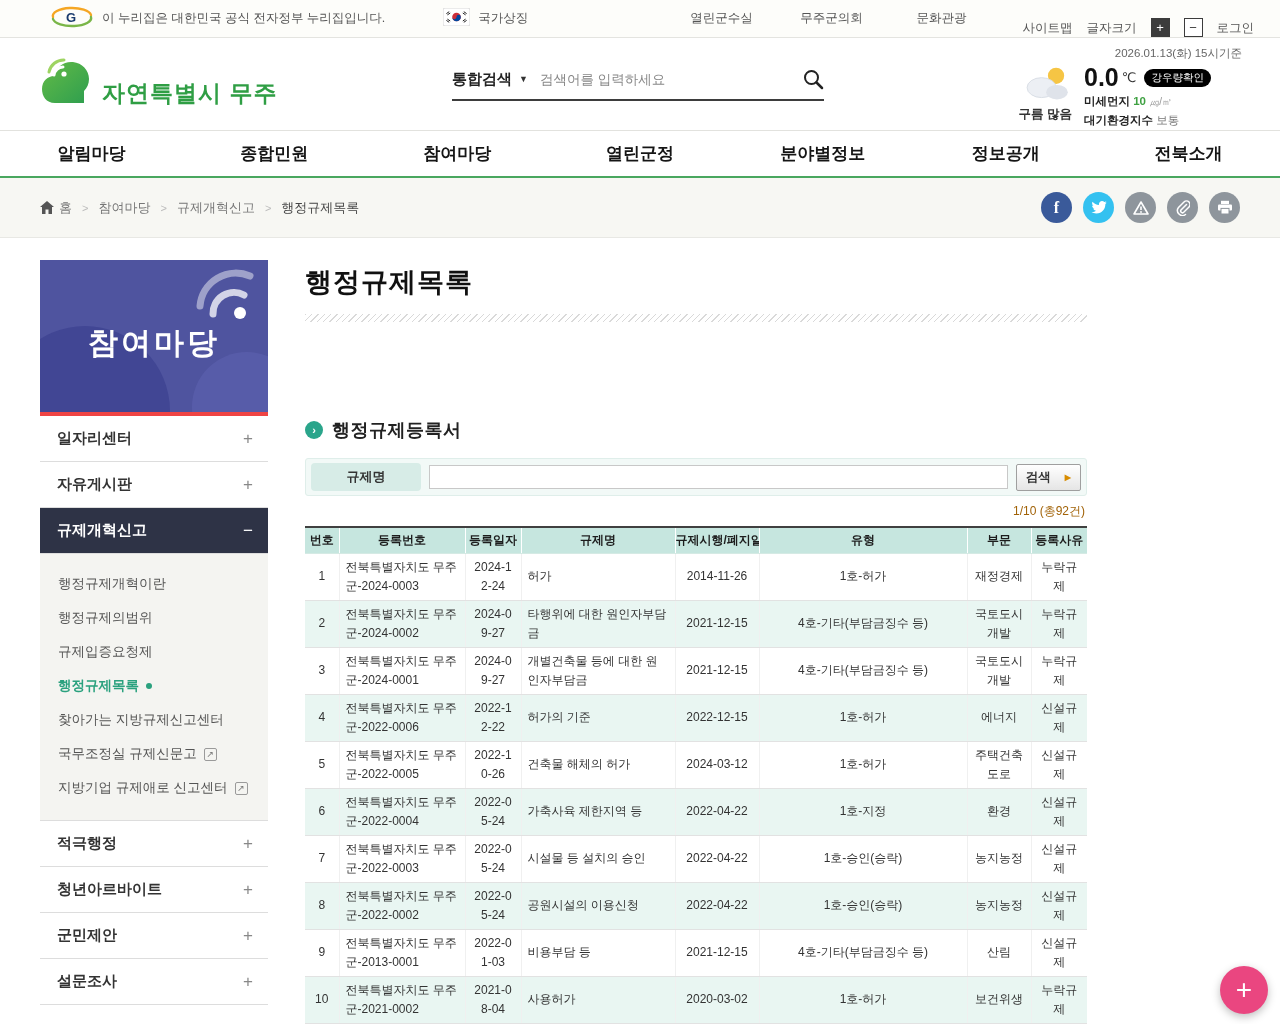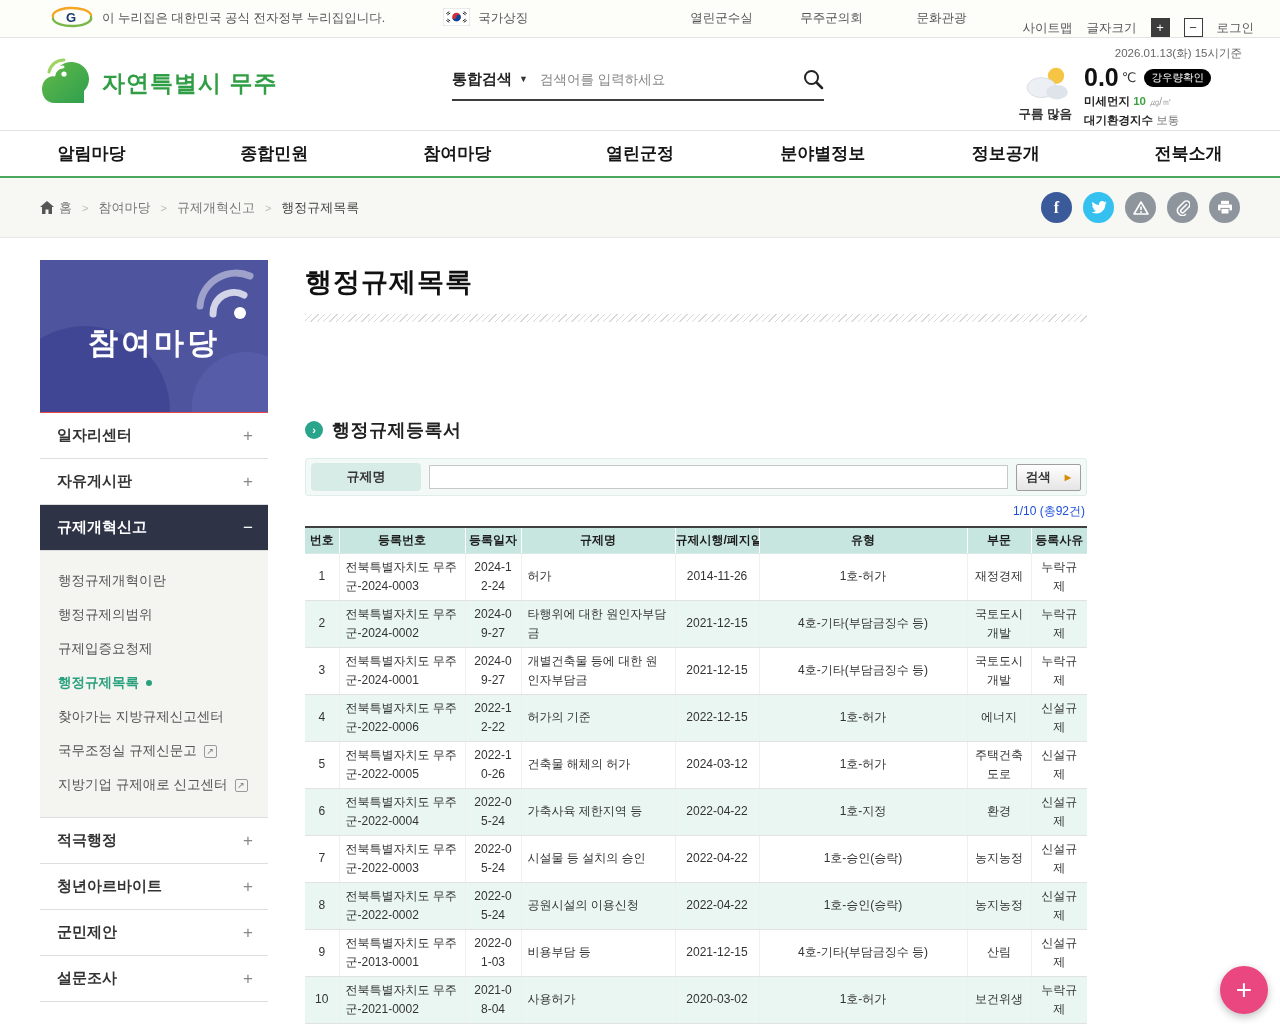--- a/index.html
+++ b/index.html
@@ -14,21 +14,21 @@
 .tb-flag{padding:16px 44px;border-right:1px solid #ececе8;cursor:pointer}
 .tb-fill{flex:1}
 .tb-link{width:110px;display:flex;align-items:center;justify-content:center;border-left:1px solid #ececе8;cursor:pointer}
 .tb-tools{display:flex;align-items:flex-end;gap:14px;padding:0 26px;border-left:1px solid #ececе8}
 .tb-tool{cursor:pointer}
 .fz{width:19px;height:19px;border:1px solid #3c3c3c;font-size:13px;line-height:1;cursor:pointer;display:flex;align-items:center;justify-content:center;background:#3c3c3c;color:#fff}
 .fz-minus{background:#fff;color:#3c3c3c}
 
 
 .header{height:92px;position:relative;background:#fff}
-.logo{position:absolute;left:40px;top:19px;display:flex;align-items:center;gap:10px;cursor:pointer}
+.logo{position:absolute;left:40px;top:19px;display:flex;align-items:flex-end;gap:10px;cursor:pointer}
 .logo-text{font-size:23px;font-weight:bold;color:#2f9e44;letter-spacing:1px}
 .searchbox{position:absolute;left:452px;top:30px;width:372px;display:flex;align-items:center;gap:12px;border-bottom:2px solid #3d3d3d;padding-bottom:9px}
 .search-scope{font-size:15px;font-weight:bold;color:#222;display:flex;gap:7px;align-items:center;cursor:pointer;white-space:nowrap}
 .search-scope .caret{font-size:9px;color:#333}
 .search-input{flex:1;border:none;outline:none;font-size:13.5px;color:#333;background:transparent}
 .search-input::placeholder{color:#888}
 .search-btn{cursor:pointer;display:flex}
 .weather{position:absolute;right:38px;top:8px;width:232px;font-size:11.5px;color:#555}
 .w-date{text-align:right;color:#666;font-size:11.5px;margin-bottom:4px}
 .w-main{display:flex;gap:12px;align-items:flex-start}
@@ -64,21 +64,21 @@
 
 .content{position:relative}
 
 
 .sidebar{position:absolute;left:40px;top:22px;width:228px}
 .side-banner{height:152px;background:#4f549f;position:relative;overflow:hidden;display:flex;align-items:center;justify-content:center}
 .blob1{position:absolute;width:170px;height:170px;border-radius:50%;background:#414694;left:-40px;bottom:-84px}
 .blob2{position:absolute;width:110px;height:110px;border-radius:50%;background:#5b60ae;right:-34px;bottom:-50px;opacity:.7}
 .wifi{position:absolute;right:6px;top:4px}
 .side-title{color:#fff;font-size:30px;font-weight:bold;letter-spacing:3px;position:relative;margin-top:14px}
-.side-menu{border-top:1px solid #ef4444}
+.side-menu{border-top:4px solid #ef4444}
 .sm-item{height:46px;display:flex;align-items:center;justify-content:space-between;padding:0 15px 0 17px;border-bottom:1px solid #ddd;font-size:15px;font-weight:bold;color:#333;cursor:pointer;background:#fff}
 .sm-item .pm{color:#888;font-size:17px;font-weight:normal}
 .sm-item.active{background:#2e3346;color:#fff}
 .sm-item.active .pm{color:#fff}
 .side-sub{background:#f4f4f1;border-bottom:1px solid #ddd;padding:13px 0 15px}
 .ss-item{padding:8px 18px;font-size:13.5px;color:#555;cursor:pointer;display:flex;align-items:center;gap:7px}
 .ss-item.active{color:#2aa17e;font-weight:bold}
 .ss-dot{width:6px;height:6px;border-radius:50%;background:#2aa17e}
 .ss-ext{font-size:9px;border:1px solid #9a9a9a;color:#777;width:13px;height:13px;line-height:11px;text-align:center;border-radius:2px;flex:0 0 auto}
 
@@ -87,21 +87,21 @@
 .page-title{font-size:27px;font-weight:bold;color:#111;margin:6px 0 14px;letter-spacing:1px}
 .hatch{height:8px;background:repeating-linear-gradient(135deg,#d9d9d9 0 1px,transparent 1px 4.5px)}
 .section-head{display:flex;align-items:center;gap:9px;margin:96px 0 16px}
 .arrow-bullet{width:18px;height:18px;border-radius:50%;background:#2aa58b;color:#fff;font-size:11px;font-weight:bold;display:flex;align-items:center;justify-content:center;line-height:1}
 .section-title{font-size:18px;font-weight:bold;color:#222;letter-spacing:.5px}
 .search-bar{display:flex;align-items:center;gap:8px;background:#f2f9f7;border:1px solid #dfeeea;padding:4px 5px;border-radius:3px}
 .sb-label{width:110px;background:#d7ece7;border-radius:4px;text-align:center;font-size:13px;font-weight:bold;color:#333;padding:5px 0}
 .sb-input{flex:1;height:24px;border:1px solid #c8c8c8;background:#fff;padding:0 8px;font-size:13px;outline:none}
 .sb-btn{display:flex;align-items:center;gap:14px;border:1px solid #9f9f9f;background:linear-gradient(#fff,#e5e5e5);padding:4px 9px;font-size:12.5px;font-weight:bold;color:#333;cursor:pointer;border-radius:2px}
 .sb-tri{color:#d88c00;font-size:8px}
-.count{font-size:12px;color:#1d4ed8;text-align:right;margin:7px 2px 6px}
+.count{font-size:12px;color:#a16207;text-align:right;margin:7px 2px 6px}
 table.reg{width:782px;border-collapse:collapse;border-top:2px solid #404040;border-bottom:1px solid #7e7e7e;table-layout:fixed}
 .reg th{background:#c6e6df;font-size:12px;color:#1d1d1d;height:26px;border-right:1px solid #fff;border-bottom:1px solid #d5eae4;font-weight:bold;overflow:hidden;white-space:nowrap}
 .reg th:last-child{border-right:none}
 .reg td{font-size:12px;color:#333;height:47px;text-align:center;border-bottom:1px solid #e2e2e2;border-right:1px solid #f0f0f0;padding:4px 6px;line-height:1.55;vertical-align:middle}
 .reg td:last-child{border-right:none}
 .reg tr.alt{background:#e9f6f2}
 .reg td.c1,.reg td.c3{text-align:left}
 .reg td.c1,.reg td.c2,.reg td.c6{word-break:break-all}
 .reg td.c3{cursor:pointer}
 

